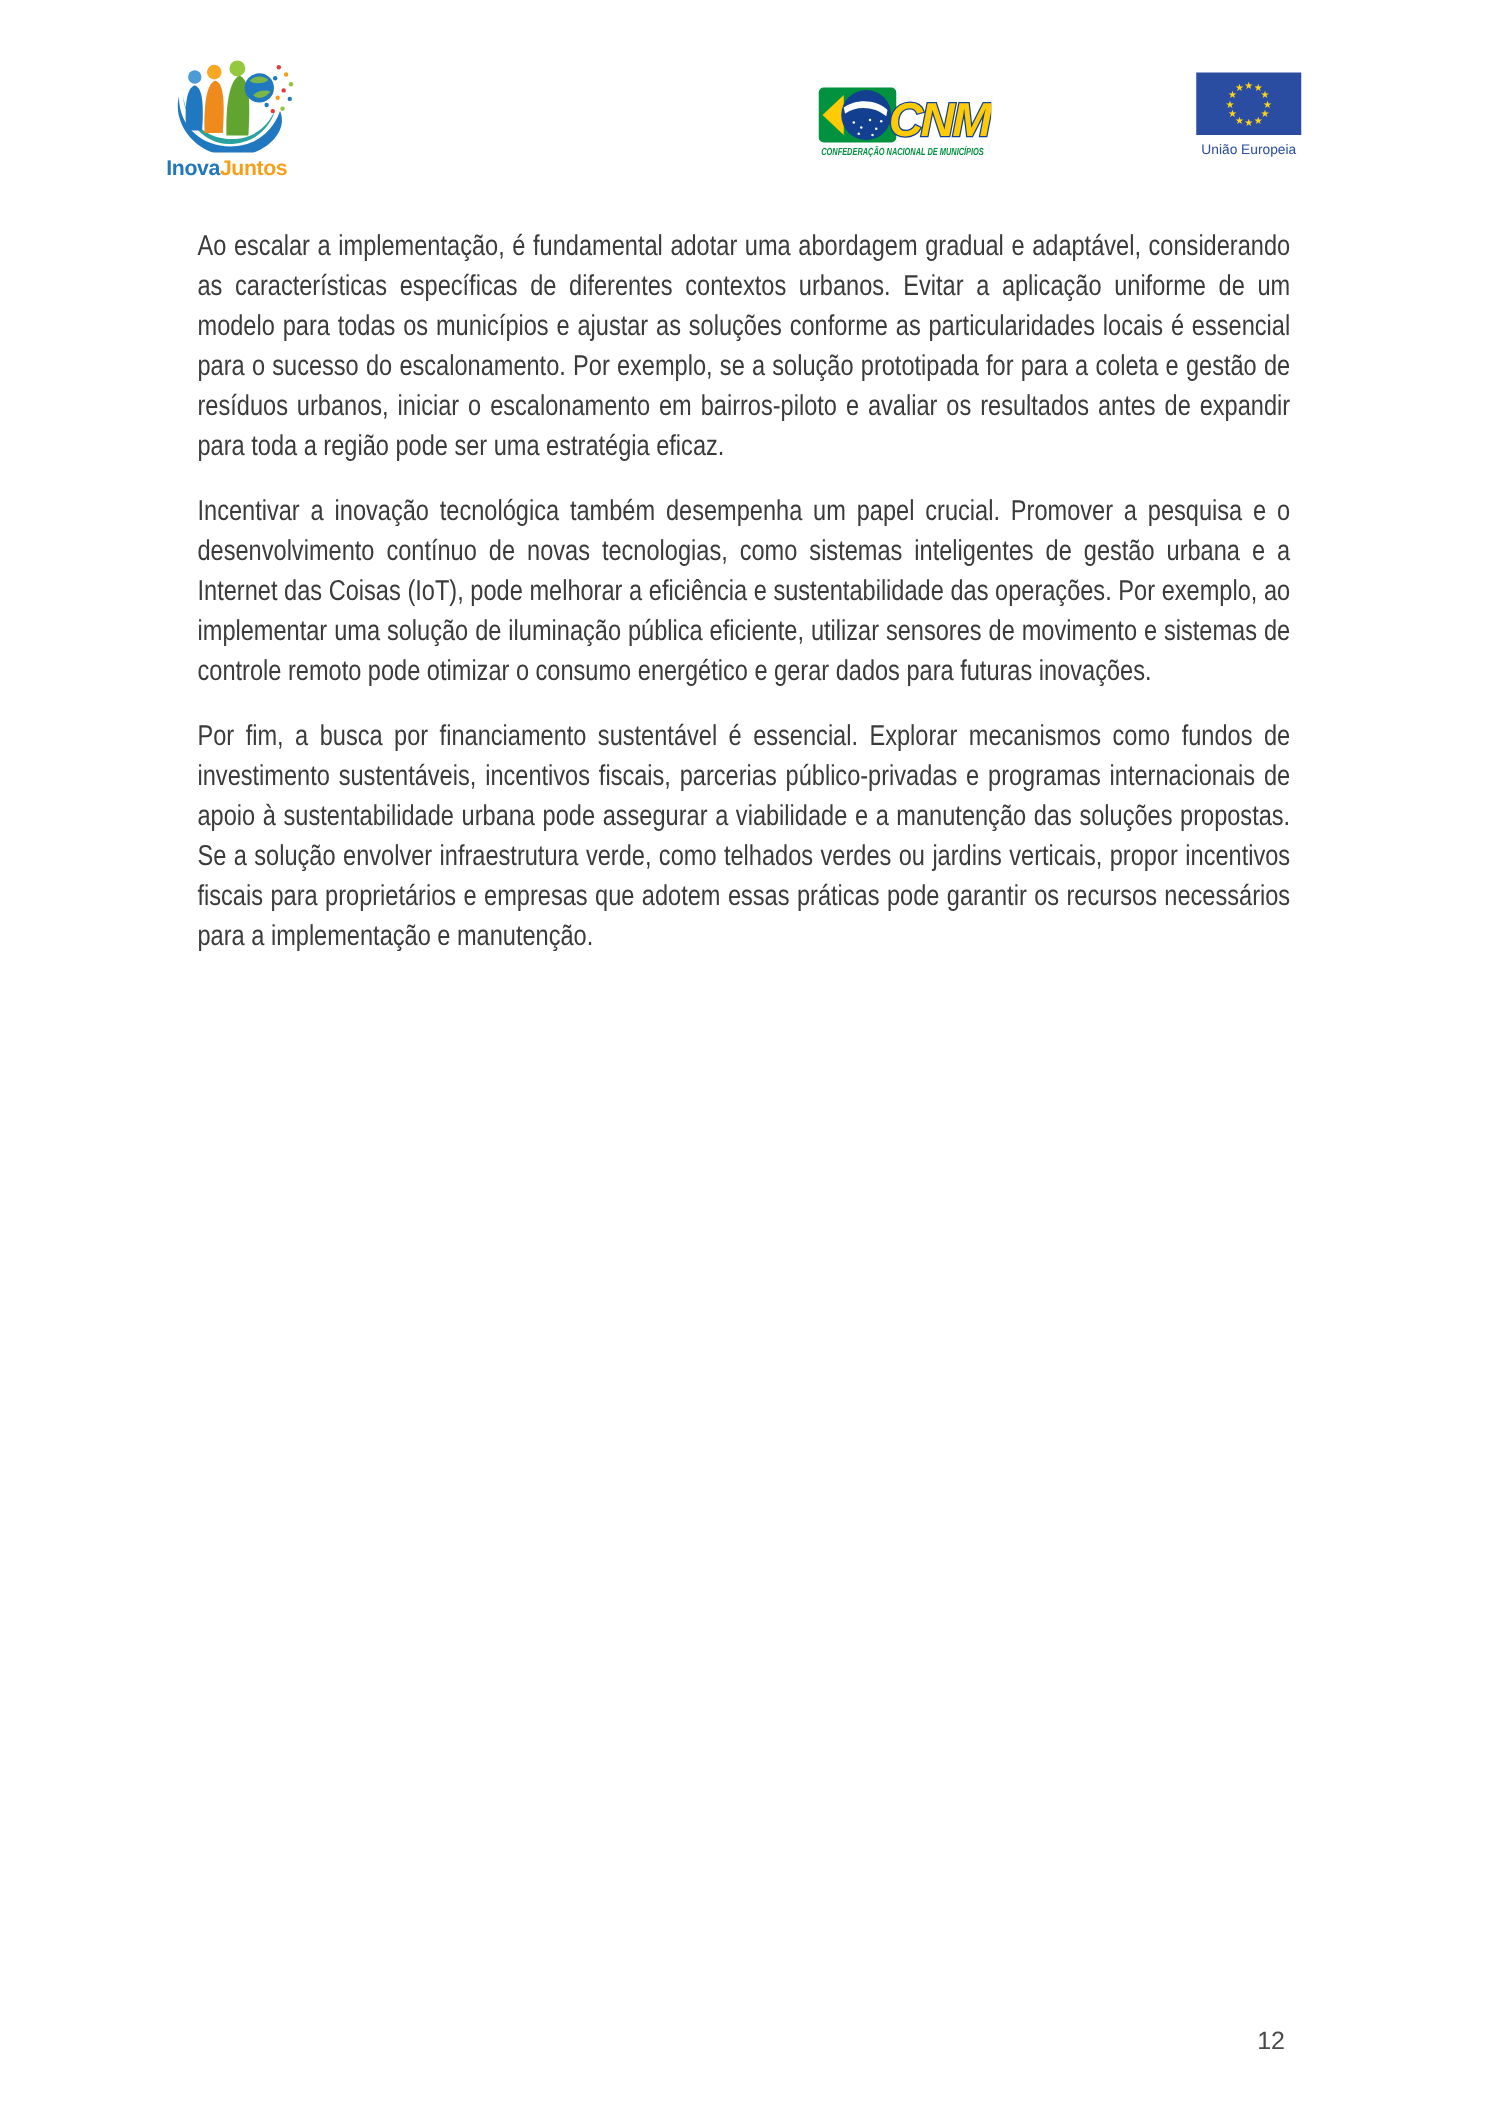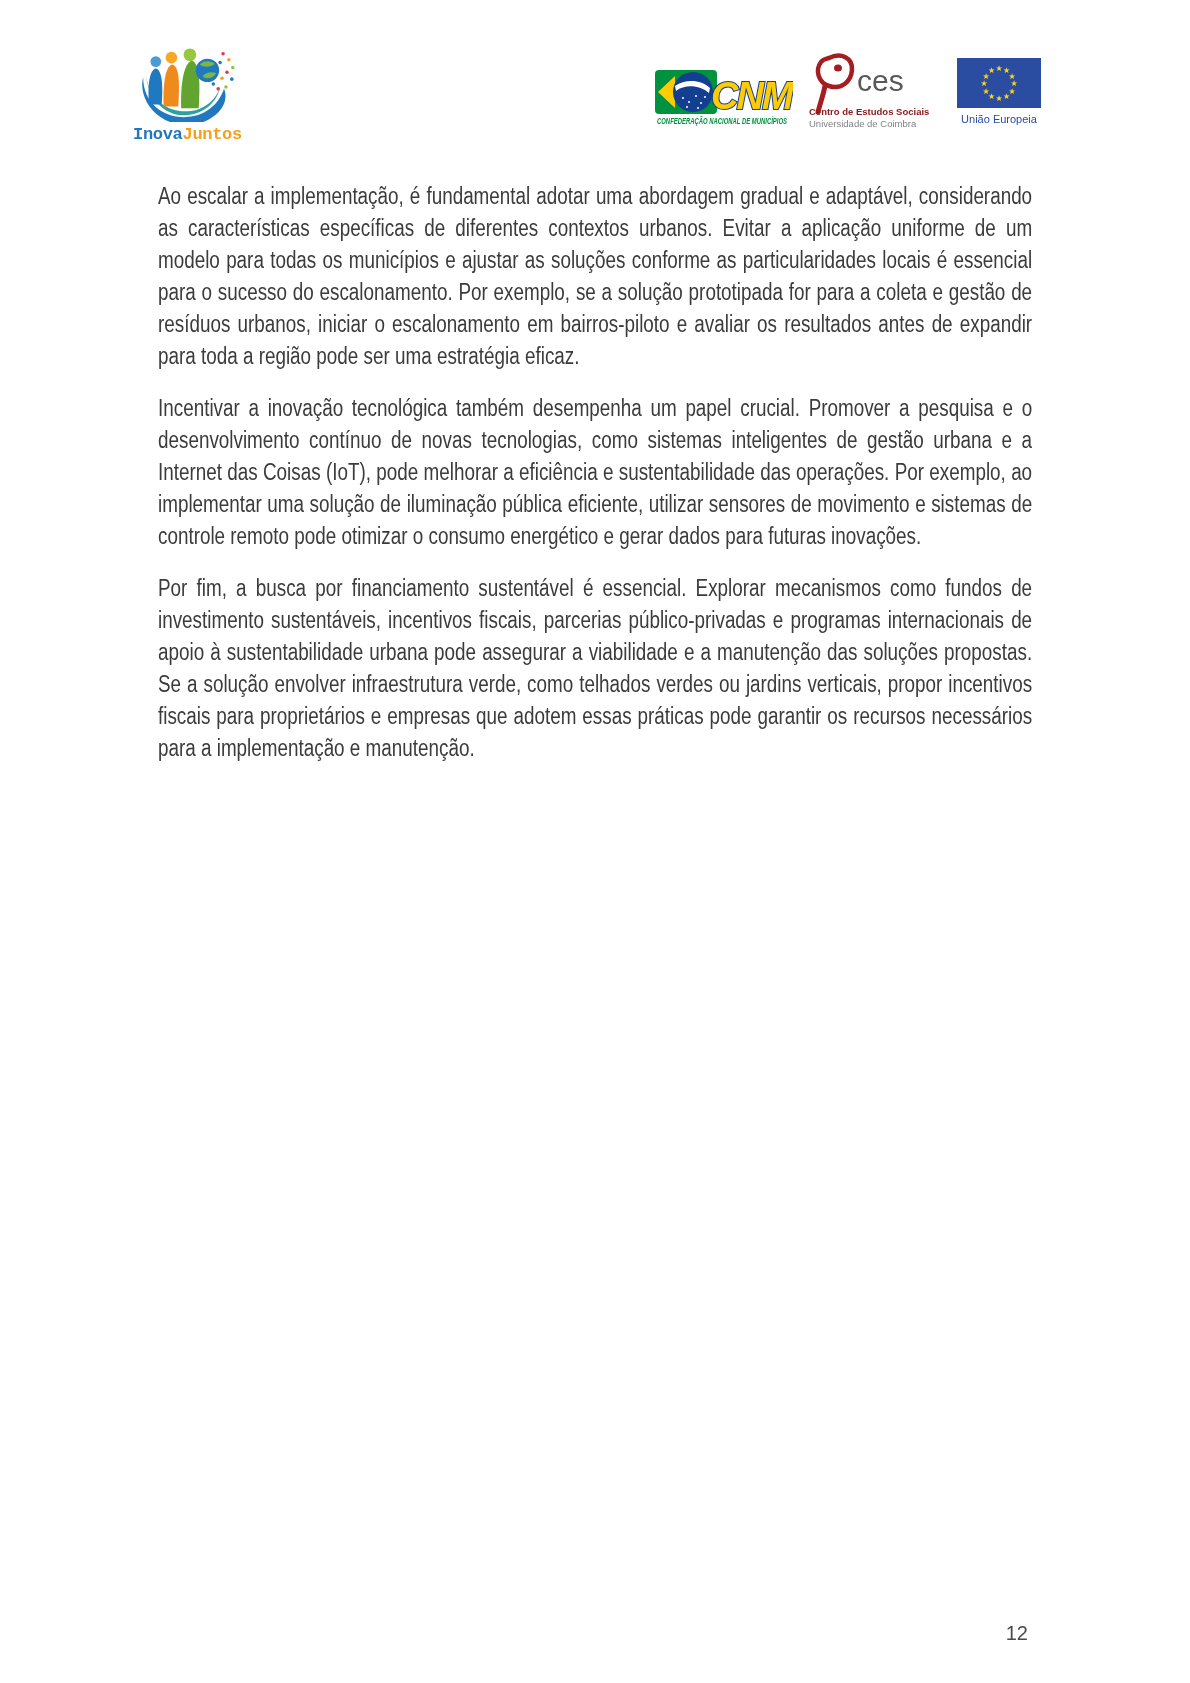--- a/index.html
+++ b/index.html
@@ -7,21 +7,21 @@
     position:relative;
     width:1190px;
     height:1683px;
     background:#ffffff;
     font-family:"Liberation Sans", sans-serif;
     overflow:hidden;
   }
 
   
   .logo{position:absolute;}
-  .logo-inova{left:133px;top:46px;width:112px;font-family:Liberation Mono, monospace;}
+  .logo-inova{left:133px;top:46px;width:112px;}
   .logo-inova .wordmark{
     margin-top:-2px;
     font-size:17px;font-weight:bold;letter-spacing:-0.3px;
     white-space:nowrap;
   }
   .inova-blue{color:#2176bd;}
   .inova-orange{color:#f6a01a;}
 
   .logo-cnm{left:653px;top:62px;}
   .logo-ces{left:805px;top:48px;}
@@ -105,33 +105,20 @@
       <circle cx="34" cy="45" r="1" fill="#ffffff"></circle>
       <circle cx="45" cy="46" r="1" fill="#ffffff"></circle>
       <circle cx="52" cy="35" r="1" fill="#ffffff"></circle>
 
       <text x="58" y="47" font-family="Liberation Sans, sans-serif" font-size="38" font-weight="bold" font-style="italic" letter-spacing="-2" fill="#ffcb05" stroke="#123f8f" stroke-width="2" paint-order="stroke">CNM</text>
 
       <text x="69" y="62" text-anchor="middle" font-family="Liberation Sans, sans-serif" font-size="8.2" font-style="italic" font-weight="bold" fill="#00923f" textLength="130" lengthAdjust="spacingAndGlyphs">CONFEDERAÇÃO NACIONAL DE MUNICÍPIOS</text>
     </svg>
   </div>
 
-  <div class="logo logo-ces">
-    <svg width="130" height="82" viewBox="0 0 130 82">
-
-      <path d="M24,10 C36,4 48,10 47,22 C46,34 36,42 24,38 C13,34.5 10,22 16,14 C18,11 21,11 24,10 Z" fill="none" stroke="#a51d20" stroke-width="4.5" stroke-linecap="round"></path>
-      <ellipse cx="33" cy="20" rx="4" ry="3.5" fill="#a51d20"></ellipse>
-      <path d="M20,38 C18,48 15,56 13,64" fill="none" stroke="#a51d20" stroke-width="5" stroke-linecap="round"></path>
-
-      <text x="52" y="43" font-family="Liberation Sans, sans-serif" font-size="30" fill="#58595b">ces</text>
-
-      <text x="4" y="67" font-family="Liberation Sans, sans-serif" font-size="9.5" font-weight="bold" fill="#8c1d21">Centro de Estudos Sociais</text>
-      <text x="4" y="79" font-family="Liberation Sans, sans-serif" font-size="9.5" fill="#808285">Universidade de Coimbra</text>
-    </svg>
-  </div>
 
   <div class="logo logo-eu">
     <svg width="88" height="70" viewBox="0 0 88 70">
       <rect x="1" y="1" width="84" height="50" fill="#2a4da1"></rect>
       <g font-family="DejaVu Sans, sans-serif" font-size="8" fill="#ffd617" text-anchor="middle">
         <text x="43" y="14">★</text>
         <text x="50.5" y="16">★</text>
         <text x="56" y="21.5">★</text>
         <text x="58" y="29">★</text>
         <text x="56" y="36.5">★</text>

